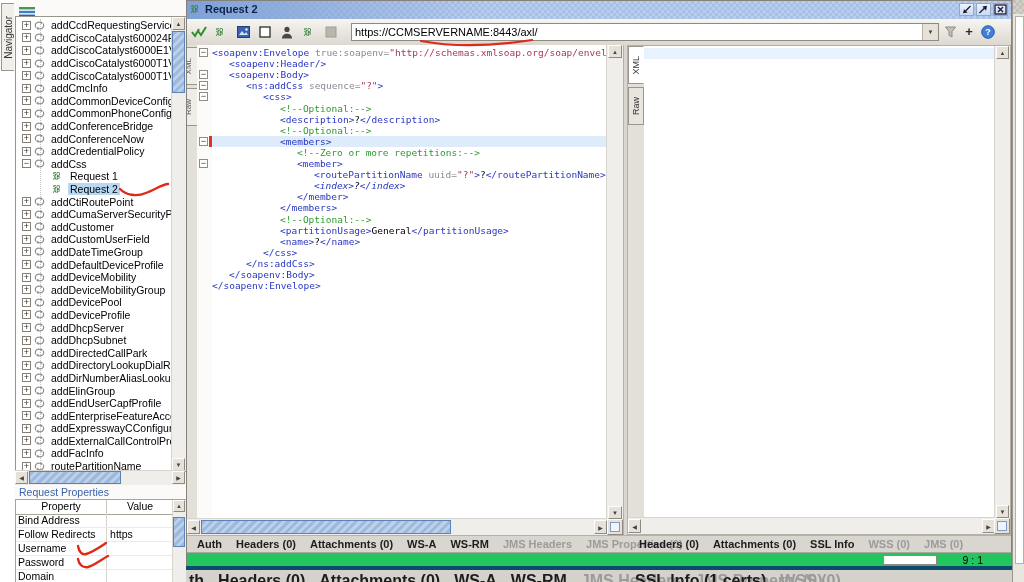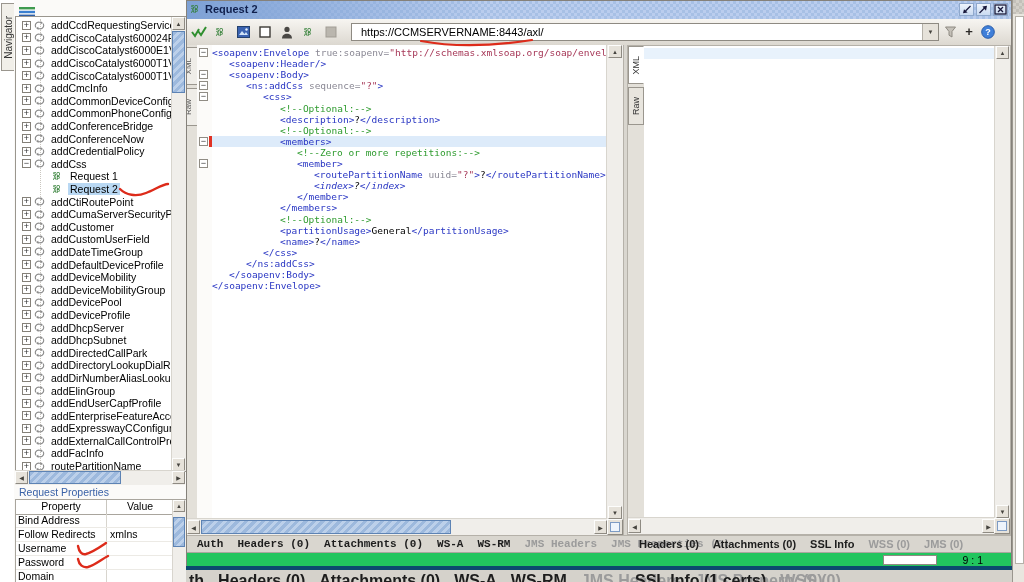--- a/index.html
+++ b/index.html
@@ -59,21 +59,21 @@
   .title-text{font-size:11px;font-weight:bold;color:#10204d;position:relative;}
   .win-btns{position:absolute;right:3px;top:2px;display:flex;gap:2px;}
   .win-btn{width:15px;height:13px;background:linear-gradient(#eef4fc,#c9daf1);border:1px solid #8fa8cc;
            display:flex;align-items:center;justify-content:center;box-sizing:border-box;}
   .toolbar{position:absolute;left:0;top:18px;right:0;height:26px;background:linear-gradient(#f7f5f1,#dcd8d0);
            border-bottom:1px solid #b5b1a9;display:flex;align-items:center;}
   .tbtn{width:20px;height:18px;display:flex;align-items:center;justify-content:center;margin-left:2px;}
   .url-wrap{margin-left:10px;width:588px;height:18px;background:#fff;border:1px solid #8e8a82;
             display:flex;align-items:center;box-sizing:border-box;}
   .url-input{flex:1;border:none;outline:none;font-size:11px;font-family:"Liberation Sans",sans-serif;
-             height:14px;padding:0 9px;}
+             height:14px;padding:0 3px;}
   .url-drop{flex:0 0 15px;height:16px;background:#e6e2da;border-left:1px solid #b5b1a9;
             display:flex;align-items:center;justify-content:center;font-size:6px;color:#45433e;}
   .rbtn{width:16px;height:16px;margin-left:3px;display:flex;align-items:center;justify-content:center;
         font-size:12px;color:#222;}
 
   .content{position:absolute;left:0;top:44px;right:0;height:490px;background:#d9d6cf;}
   .req-editor{position:absolute;left:0;top:0;width:437px;height:490px;background:#fff;border-right:1px solid #b5b1a9;box-sizing:border-box;}
   .side-sliver{position:absolute;left:0;top:0;width:10px;bottom:16px;background:#e3e0d9;overflow:hidden;border-right:1px solid #c2beb6;}
   .sliver-tab{width:18px;height:36px;margin:2px 0 3px -9px;border:1px solid #9a968e;background:#efede8;
               display:flex;align-items:center;justify-content:center;}
@@ -102,21 +102,21 @@
   .vtab span{writing-mode:vertical-rl;transform:rotate(180deg);font-size:9px;color:#333;}
   .resp-content{position:absolute;left:16px;top:0;right:15px;bottom:16px;background:#fff;}
   .resp-line1{position:absolute;left:0;top:2px;right:0;height:11px;background:#e8f2fc;}
   .resp-vscroll{position:absolute;right:0;top:0;width:15px;bottom:16px;}
   .resp-hscroll{position:absolute;left:0;bottom:0;right:15px;height:16px;}
 
   .tabs-row{position:absolute;left:0;top:534px;right:0;height:17px;background:#d9d6cf;border-top:1px solid #b5b1a9;
             font-size:11px;display:flex;align-items:center;}
   .btab{font-weight:bold;color:#1d1d1d;margin-right:14px;white-space:nowrap;}
   .btab.off{color:#9b9b9b;}
-  .req-btabs{position:absolute;left:10px;top:2px;display:flex;font-family:Liberation Mono, monospace;}
+  .req-btabs{position:absolute;left:10px;top:2px;display:flex;}
   .resp-btabs{position:absolute;left:452px;top:2px;display:flex;}
   .statusbar{position:absolute;left:0;top:551px;right:0;height:13px;background:#22c55e;border-top:1px solid #aaa69e;}
   .progress-box{position:absolute;right:74px;top:2px;width:52px;height:8px;background:#fff;border:1px solid #8e8a82;}
   .cursor-pos{position:absolute;right:28px;top:1px;font-size:10.5px;}
 
   
   .bg-strip{left:186px;top:566px;width:838px;height:16px;background:#d5d2cb;border-top:4px solid #0c4a6e;
             font-size:16px;overflow:hidden;}
   .bg-left{position:absolute;left:3px;top:2px;display:flex;}
   .bg-right{position:absolute;left:449px;top:2px;display:flex;}
@@ -591,21 +591,21 @@
         <div>Property</div>
         <div>Value</div>
       </div>
       <div class="props-rows" id="props-rows">
           <div class="prow">
             <div class="pc1">Bind Address</div>
             <div class="pc2"></div>
           </div>
           <div class="prow">
             <div class="pc1">Follow Redirects</div>
-            <div class="pc2">xmlns</div>
+            <div class="pc2">https</div>
           </div>
           <div class="prow">
             <div class="pc1">Username</div>
             <div class="pc2"></div>
           </div>
           <div class="prow">
             <div class="pc1">Password</div>
             <div class="pc2"></div>
           </div>
           <div class="prow">

